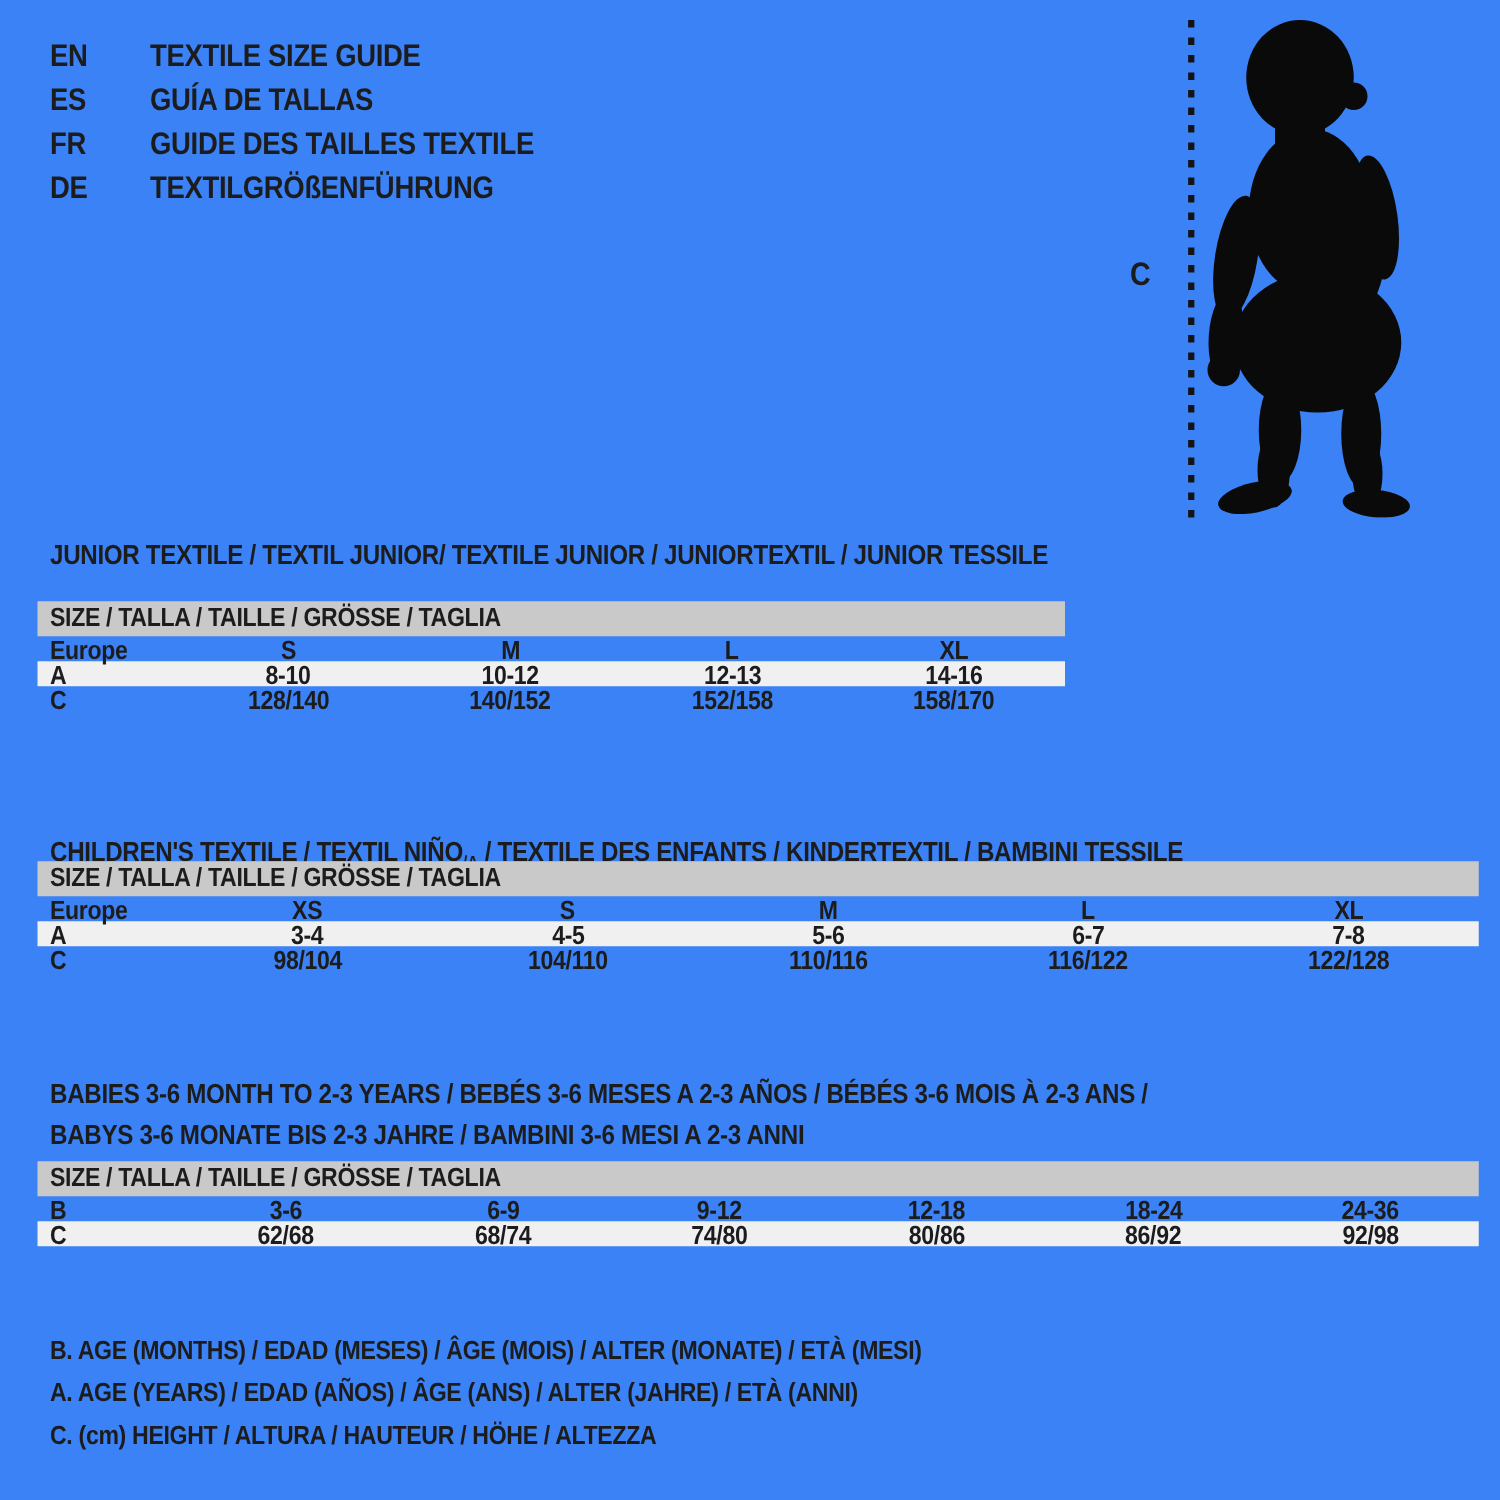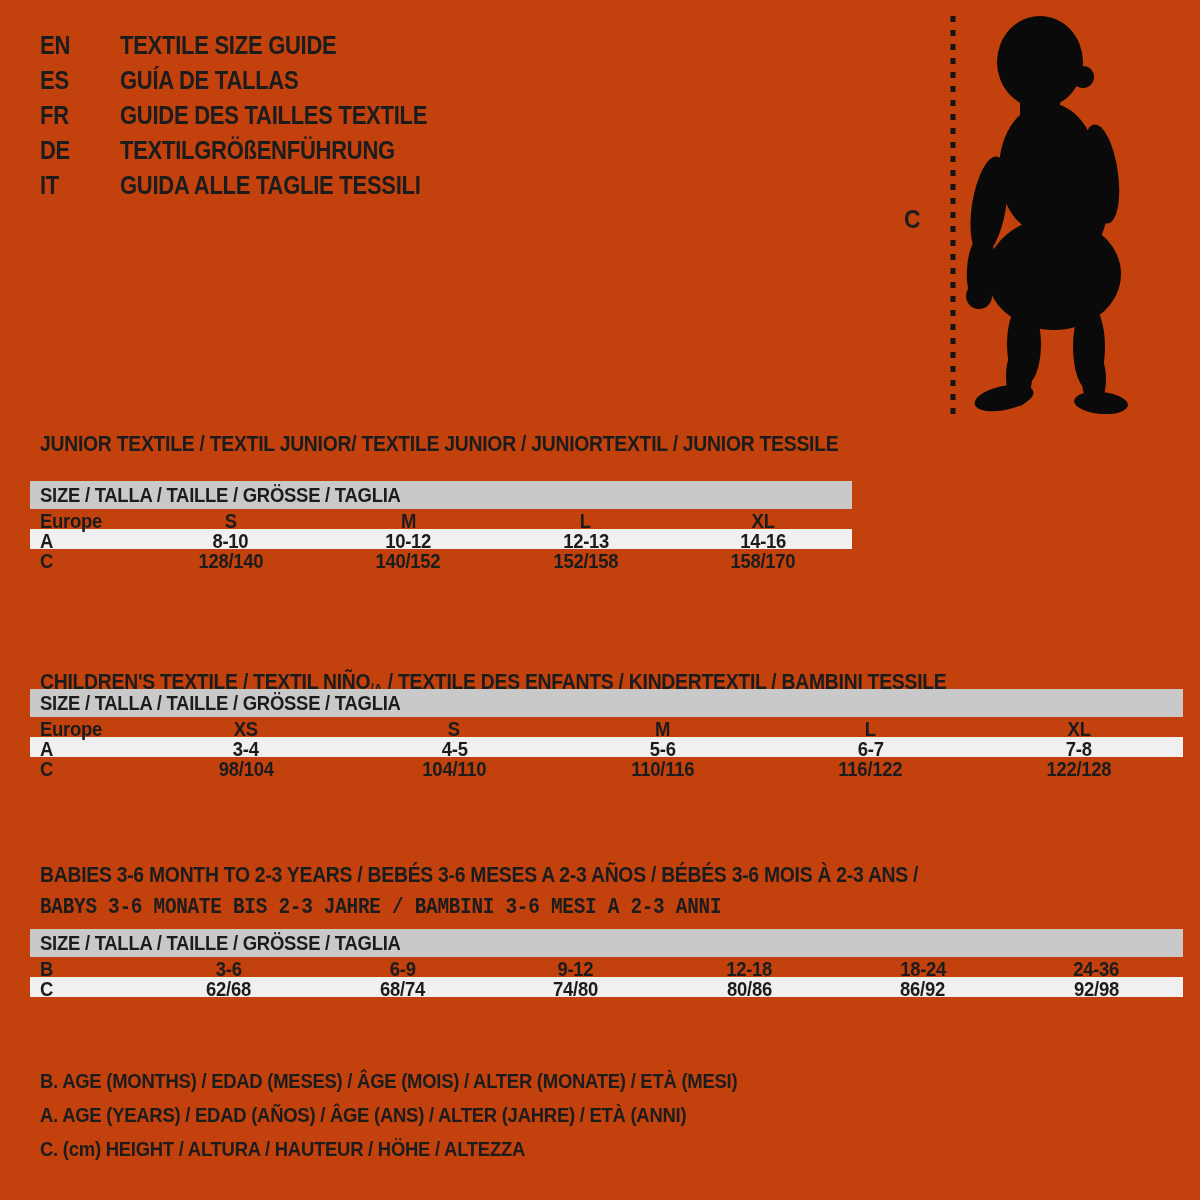--- a/index.html
+++ b/index.html
@@ -2,21 +2,21 @@
 <html><head>
 <meta charset="utf-8">
 <style>
   html,body{margin:0;padding:0;}
   body{
     width:1200px;height:1200px;background:#ffffff;
     font-family:"Liberation Sans", sans-serif;
     font-weight:bold;color:#1c1c1c;
     -webkit-font-smoothing:antialiased;
   }
-  .canvas{position:relative;width:1200px;height:1200px;background:#c2410c;overflow:hidden;}
+  .canvas{position:relative;width:1200px;height:1200px;background:#3b82f6;overflow:hidden;}
 
   
   .txt{display:inline-block;transform:scaleX(0.88);transform-origin:0 50%;white-space:nowrap;letter-spacing:-0.3px;}
   .txt.tc{transform-origin:50% 50%;}
 
   
   .langs{position:absolute;left:40px;top:28px;}
   .lrow{display:flex;height:35px;align-items:center;font-size:25px;}
   .lcode{width:80px;flex:0 0 80px;}
 
@@ -59,24 +59,20 @@
       <span class="lcode"><span class="txt">ES</span></span>
       <span class="txt">GUÍA DE TALLAS</span>
     </div>
     <div class="lrow">
       <span class="lcode"><span class="txt">FR</span></span>
       <span class="txt">GUIDE DES TAILLES TEXTILE</span>
     </div>
     <div class="lrow">
       <span class="lcode"><span class="txt">DE</span></span>
       <span class="txt">TEXTILGRÖßENFÜHRUNG</span>
-    </div>
-    <div class="lrow">
-      <span class="lcode"><span class="txt">IT</span></span>
-      <span class="txt">GUIDA ALLE TAGLIE TESSILI</span>
     </div>
   </div>
 
   <div class="figure">
     <svg class="dash" width="10" height="402">
       <line x1="5" y1="0" x2="5" y2="402" stroke="#141414" stroke-width="5" stroke-dasharray="6 8"></line>
     </svg>
     <span class="figc txt">C</span>
     <svg class="kid" viewBox="0 0 175 400" width="175" height="400">
       <g fill="#0a0a0a">
@@ -158,21 +154,21 @@
     <div class="cell"><span class="txt tc">98/104</span></div>
         <div class="cell"><span class="txt tc">104/110</span></div>
         <div class="cell"><span class="txt tc">110/116</span></div>
         <div class="cell"><span class="txt tc">116/122</span></div>
         <div class="cell"><span class="txt tc">122/128</span></div>
       </div>
   </div>
 
   <div class="sec-title" style="top:862px;">
     <div style="height:33px;"><span class="txt">BABIES 3-6 MONTH TO 2-3 YEARS / BEBÉS 3-6 MESES A 2-3 AÑOS / BÉBÉS 3-6 MOIS À 2-3 ANS /</span></div>
-    <div style="height:33px;font-family:Liberation Mono, monospace;"><span class="txt">BABYS 3-6 MONATE BIS 2-3 JAHRE / BAMBINI 3-6 MESI A 2-3 ANNI</span></div>
+    <div style="height:33px;"><span class="txt">BABYS 3-6 MONATE BIS 2-3 JAHRE / BAMBINI 3-6 MESI A 2-3 ANNI</span></div>
   </div>
   <div class="table" style="top:929px;width:1153px;">
     <div class="sizebar">
       <span class="txt">SIZE / TALLA / TAILLE / GRÖSSE / TAGLIA</span>
     </div>
     <div class="trow h6">
       <div class="rlabel"><span class="txt">B</span></div>
     <div class="cell"><span class="txt tc">3-6</span></div>
         <div class="cell"><span class="txt tc">6-9</span></div>
         <div class="cell"><span class="txt tc">9-12</span></div>

